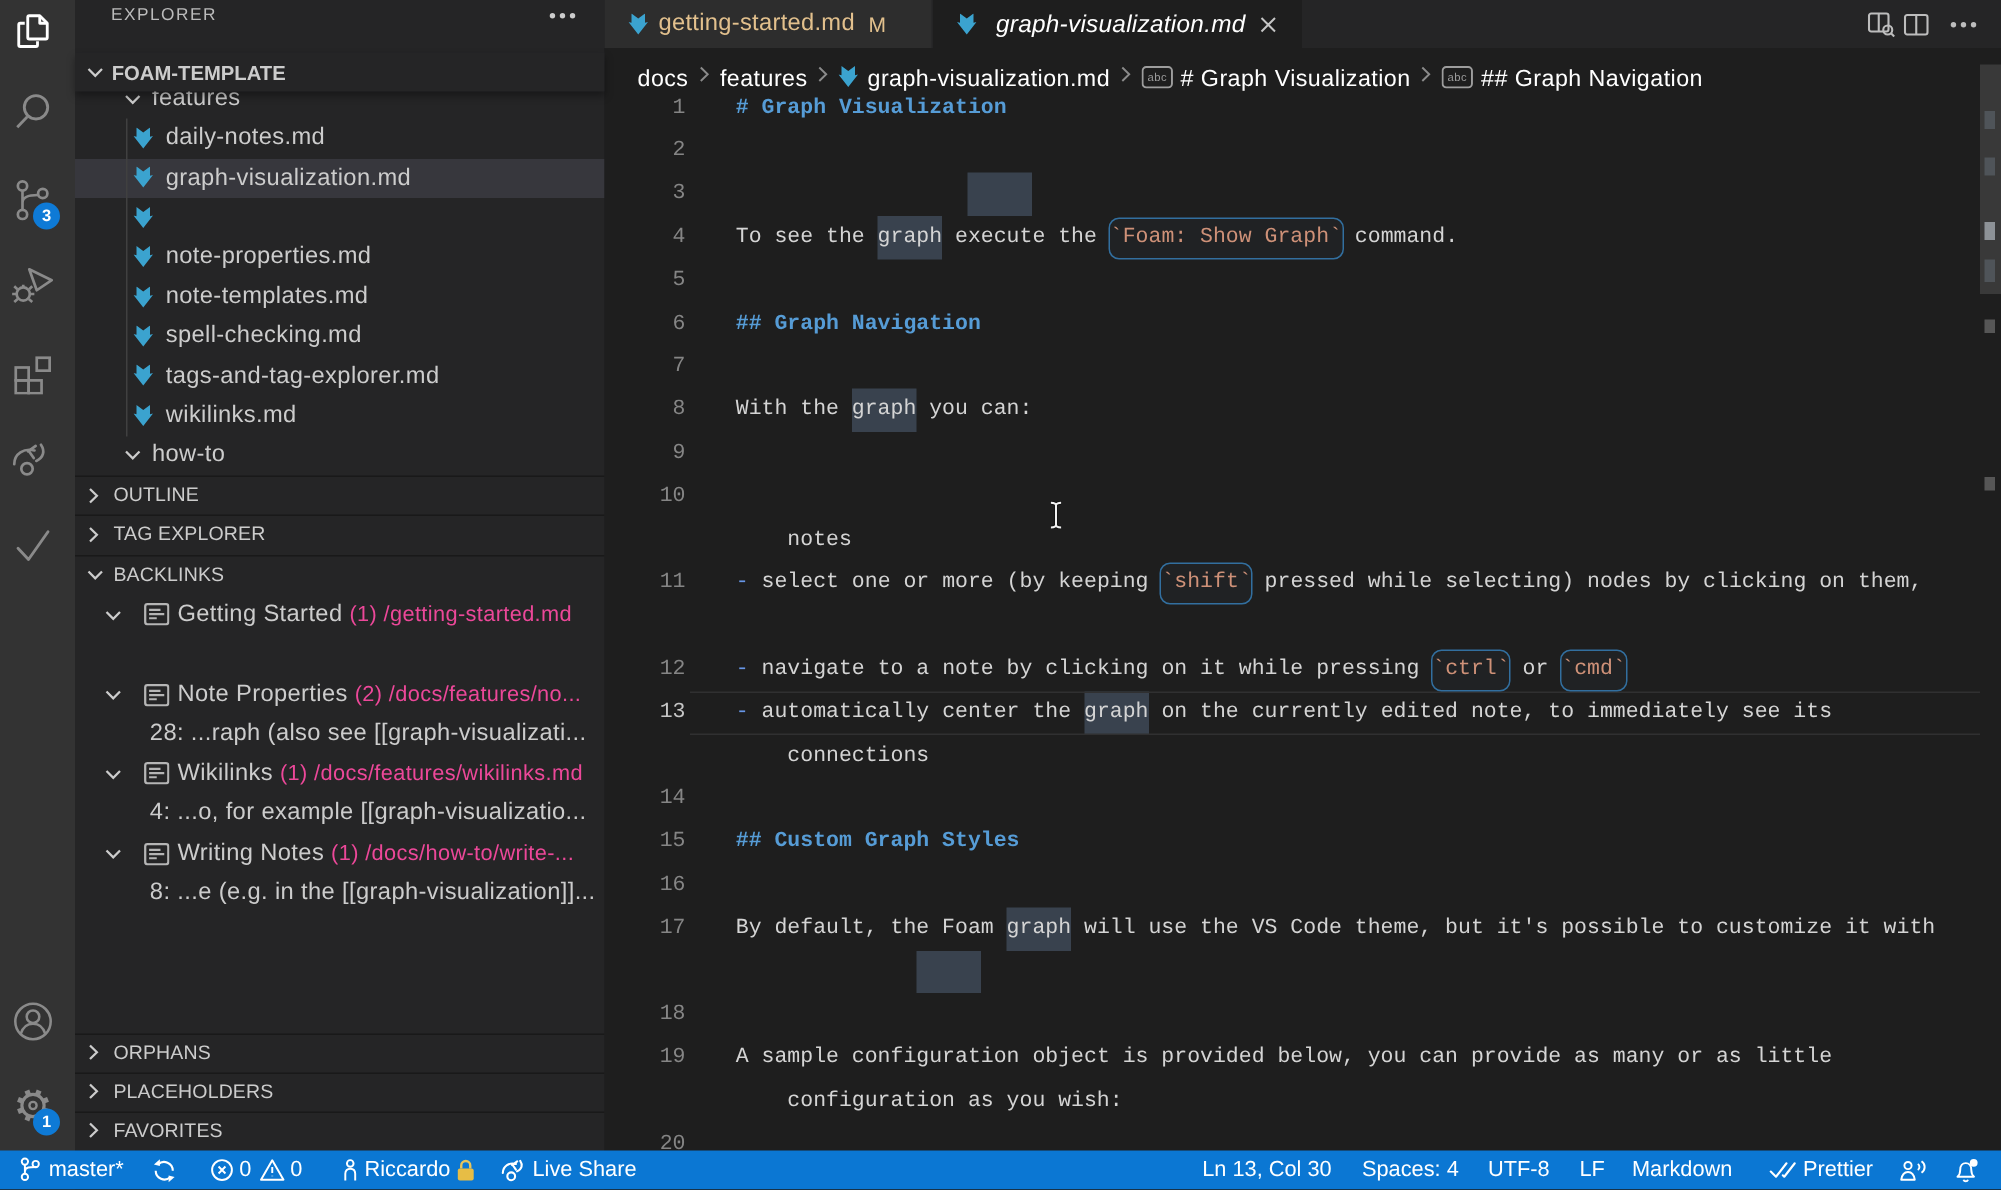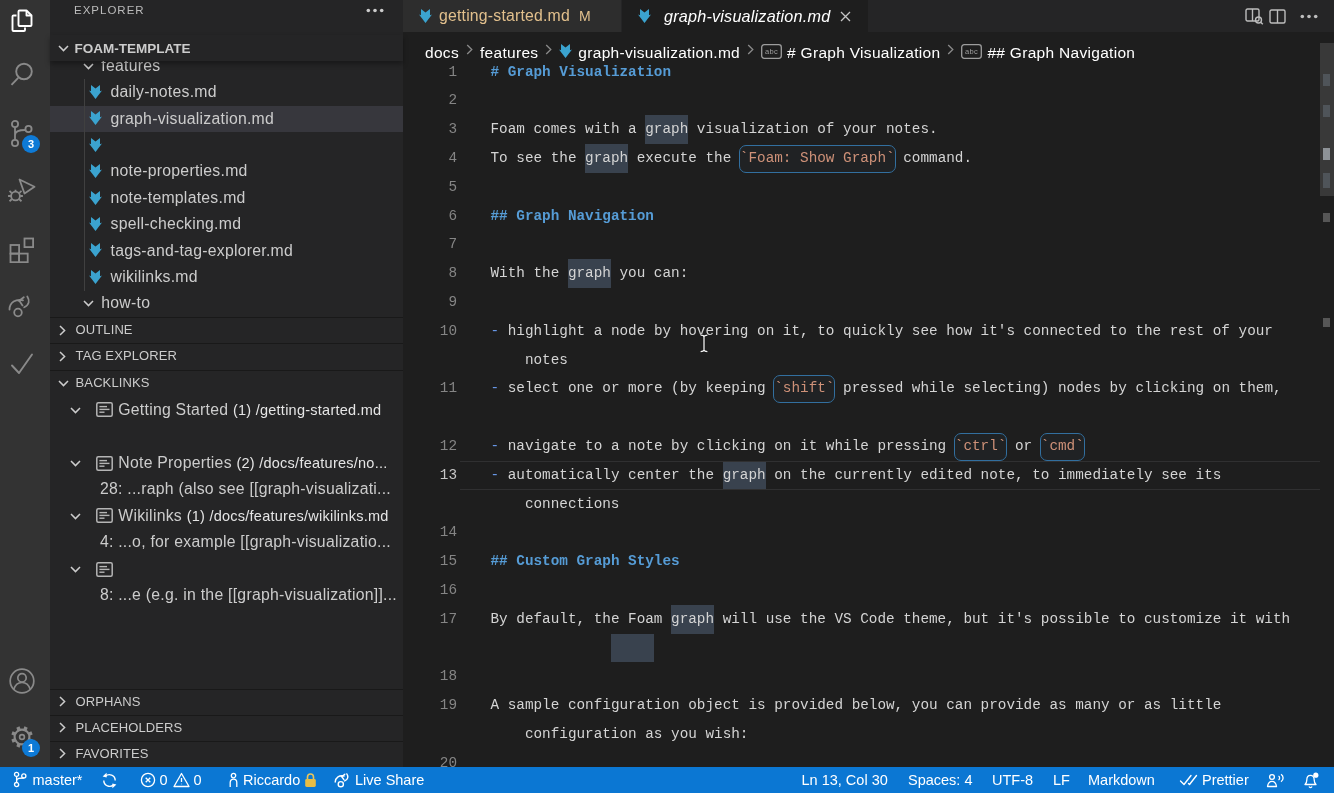--- a/index.html
+++ b/index.html
@@ -22,21 +22,21 @@
 .mdh {color:#569cd6;font-weight:bold}
 .mdd {color:#6796e6}
 .cb {color:#ce9178;outline:1.2px solid #326f9f;outline-offset:0px;border-radius:6px;padding:4px 0 6px 0;background:rgba(100,150,200,0.04)}
 .whl {position:absolute;width:43px;height:28.8px;background:#39424e}
 .curln {position:absolute;left:460px;width:860px;height:28.8px;border-top:1px solid #303031;border-bottom:1px solid #303031}
 .slider {position:absolute;left:1320px;top:43px;width:14px;height:153px;background:rgba(121,121,121,0.30)}
 .exph {position:absolute;left:24px;top:4px;font-size:11.5px;color:#bbbbbb;letter-spacing:1px}
 .sticky {position:absolute;left:0;top:35px;width:353px;height:26.4px;background:#252526;box-shadow:0 3px 5px rgba(0,0,0,0.35);display:flex;align-items:center;z-index:5}
 .fbold {color:#cccccc;font-size:13.5px;font-weight:bold;margin-left:6px}
 .tlbl {position:absolute;font-size:15.8px;color:#cccccc;height:26.4px;line-height:26.4px;white-space:pre;letter-spacing:0.25px}
-.dim {color:#e5e5e5;font-size:14.5px}
+.dim {color:#ec4899;font-size:14.5px}
 .selrow {position:absolute;left:0;top:0;width:353px;height:26.4px;background:#37373d}
 .iguide {position:absolute;left:34px;top:79px;width:1px;height:212px;background:#404040}
 .sep {position:absolute;left:0;width:353px;height:1px;background:#191919}
 .shead {position:absolute;left:25.6px;font-size:13px;font-weight:normal;color:#cccccc;height:26.4px;line-height:26.4px;letter-spacing:0.1px}
 .badge {position:absolute;width:18px;height:18px;border-radius:9px;background:#0e7ad6;color:#fff;font-size:11px;font-weight:bold;text-align:center;line-height:18px}
 #status {position:absolute;left:0;top:767px;width:1334px;height:26px;background:#0b77d3}
 .sbt {position:absolute;top:0;height:26px;line-height:26px;color:#ffffff;font-size:14.5px}
 </style></head><body>
 <div id="app">
   <div id="sbar">
@@ -190,20 +190,21 @@
         </svg>
       </div>
       <div style="position:absolute;left:46px;top:562px">
         <svg width="17" height="15" viewBox="0 0 17 15">
           <rect x="0.8" y="0.8" width="15.4" height="13.4" rx="1.5" fill="none" stroke="#b5b5b5" stroke-width="1.5"></rect>
           <line x1="3.4" y1="4.6" x2="11" y2="4.6" stroke="#b5b5b5" stroke-width="1.4"></line>
           <line x1="3.4" y1="7.4" x2="13.5" y2="7.4" stroke="#b5b5b5" stroke-width="1.4"></line>
           <line x1="3.4" y1="10.2" x2="8.5" y2="10.2" stroke="#b5b5b5" stroke-width="1.4"></line>
         </svg>
       </div>
+      <div class="tlbl" style="top:555.8px;left:68.3px">Writing Notes&nbsp;<span class="dim">(1) /docs/how-to/write-...</span></div>
 <div class="tlbl" style="top:582.3px;left:49.9px">8: ...e (e.g. in the [[graph-visualization]]...</div>
 <div class="sep" style="top:688.6px"></div>
       <div style="position:absolute;left:9px;top:696.3px;display:flex">
         <svg width="7" height="11" viewBox="0 0 7 11">
           <path d="M1 1 L5.6 5.5 1 10" fill="none" stroke="#cccccc" stroke-width="1.5"></path>
         </svg>
       </div>
       <div class="shead" style="top:688.6px">ORPHANS</div>
 <div class="sep" style="top:714.6px"></div>
       <div style="position:absolute;left:9px;top:722.3px;display:flex">
@@ -409,32 +410,30 @@
 <div class="whl" style="top:144.0px;left:585.1px"></div>
 <div class="whl" style="top:259.2px;left:567.9px"></div>
 <div class="whl" style="top:460.8px;left:722.6px"></div>
 <div class="whl" style="top:604.8px;left:671.1px"></div>
 <div class="whl" style="top:633.6px;left:610.9px"></div>
   <div class="curln" style="top:460.8px"></div>
   <div class="ln" style="top:57.6px">1</div>
 <div class="cl" style="top:57.6px;left:490.5px"><span class="mdh"># Graph Visualization</span></div>
 <div class="ln" style="top:86.4px">2</div>
 <div class="ln" style="top:115.2px">3</div>
-<div class="cl" style="top:115.2px;left:490.5px">Foam comes with a graph visualization of your notes.</div>
 <div class="ln" style="top:144.0px">4</div>
 <div class="cl" style="top:144.0px;left:490.5px">To see the graph execute the <span class="cb">`Foam: Show Graph`</span> command.</div>
 <div class="ln" style="top:172.8px">5</div>
 <div class="ln" style="top:201.6px">6</div>
 <div class="cl" style="top:201.6px;left:490.5px"><span class="mdh">## Graph Navigation</span></div>
 <div class="ln" style="top:230.4px">7</div>
 <div class="ln" style="top:259.2px">8</div>
 <div class="cl" style="top:259.2px;left:490.5px">With the graph you can:</div>
 <div class="ln" style="top:288.0px">9</div>
 <div class="ln" style="top:316.8px">10</div>
-<div class="cl" style="top:316.8px;left:490.5px"><span class="mdd">-</span> highlight a node by hovering on it, to quickly see how it's connected to the rest of your</div>
 <div class="cl" style="top:345.6px;left:524.9px">notes</div>
 <div class="ln" style="top:374.4px">11</div>
 <div class="cl" style="top:374.4px;left:490.5px"><span class="mdd">-</span> select one or more (by keeping <span class="cb">`shift`</span> pressed while selecting) nodes by clicking on them,</div>
 <div class="ln" style="top:432.0px">12</div>
 <div class="cl" style="top:432.0px;left:490.5px"><span class="mdd">-</span> navigate to a note by clicking on it while pressing <span class="cb">`ctrl`</span> or <span class="cb">`cmd`</span></div>
 <div class="ln lncur" style="top:460.8px">13</div>
 <div class="cl" style="top:460.8px;left:490.5px"><span class="mdd">-</span> automatically center the graph on the currently edited note, to immediately see its</div>
 <div class="cl" style="top:489.6px;left:524.9px">connections</div>
 <div class="ln" style="top:518.4px">14</div>
 <div class="ln" style="top:547.2px">15</div>

